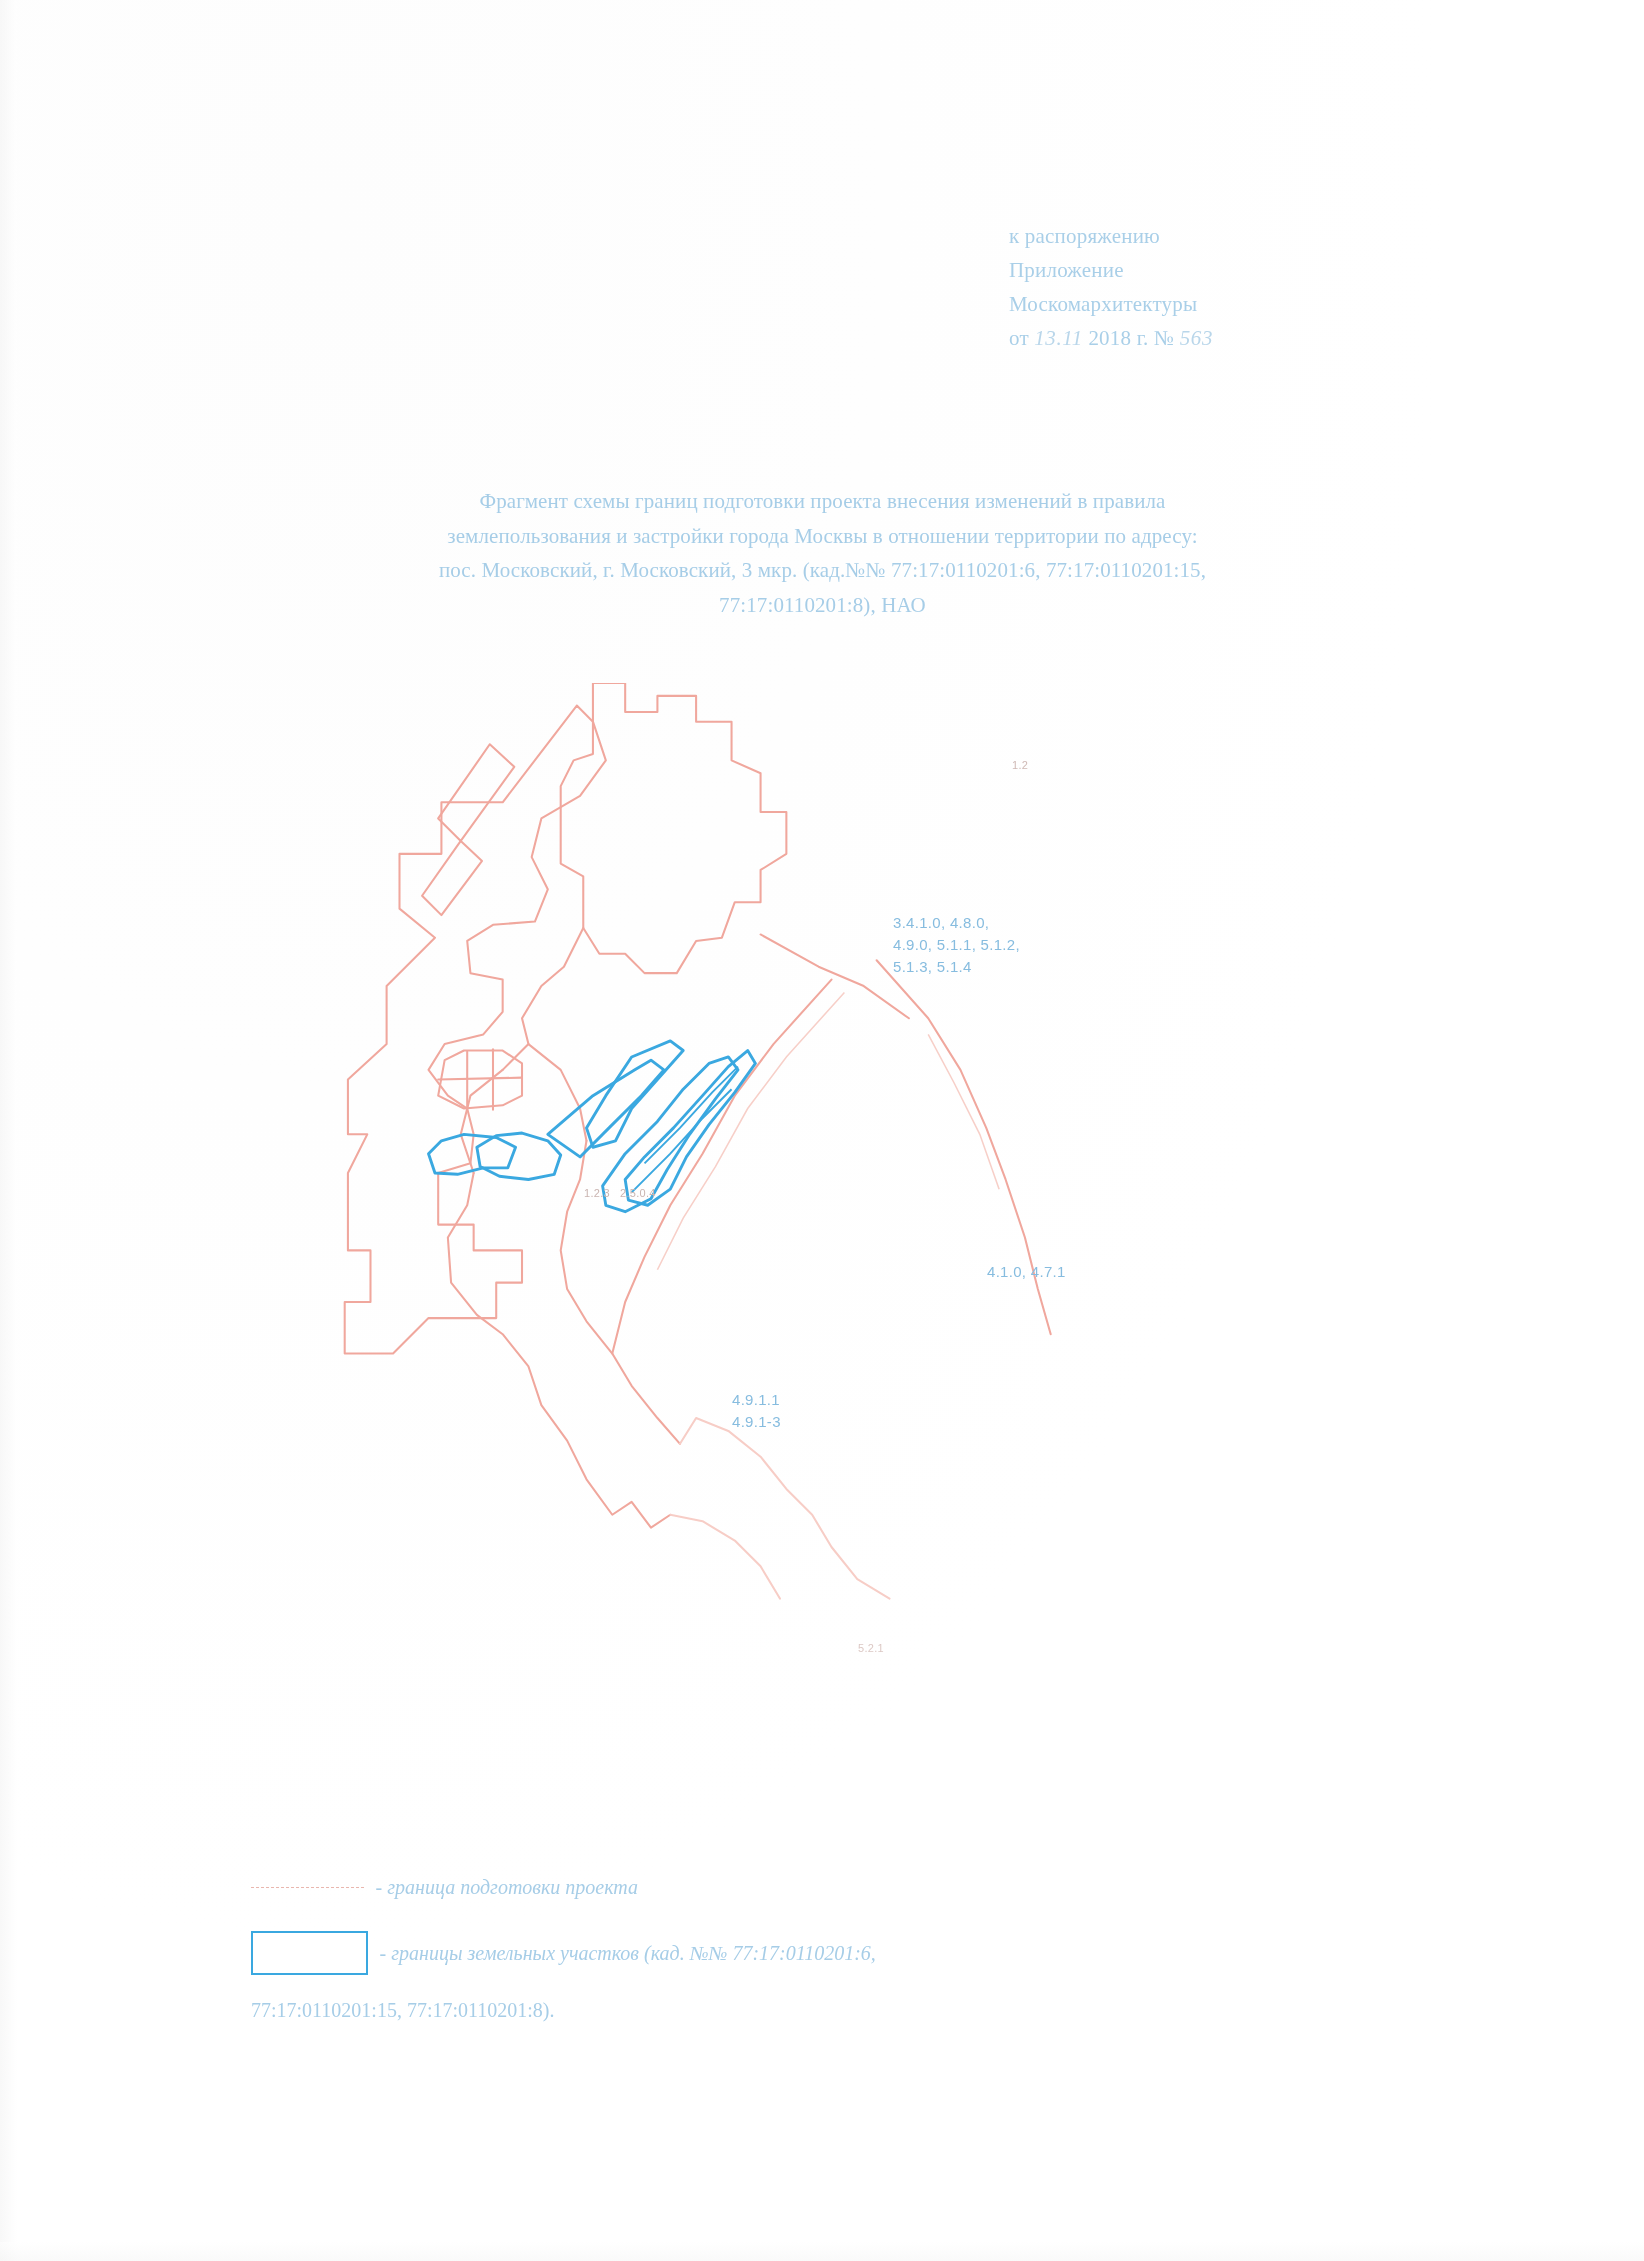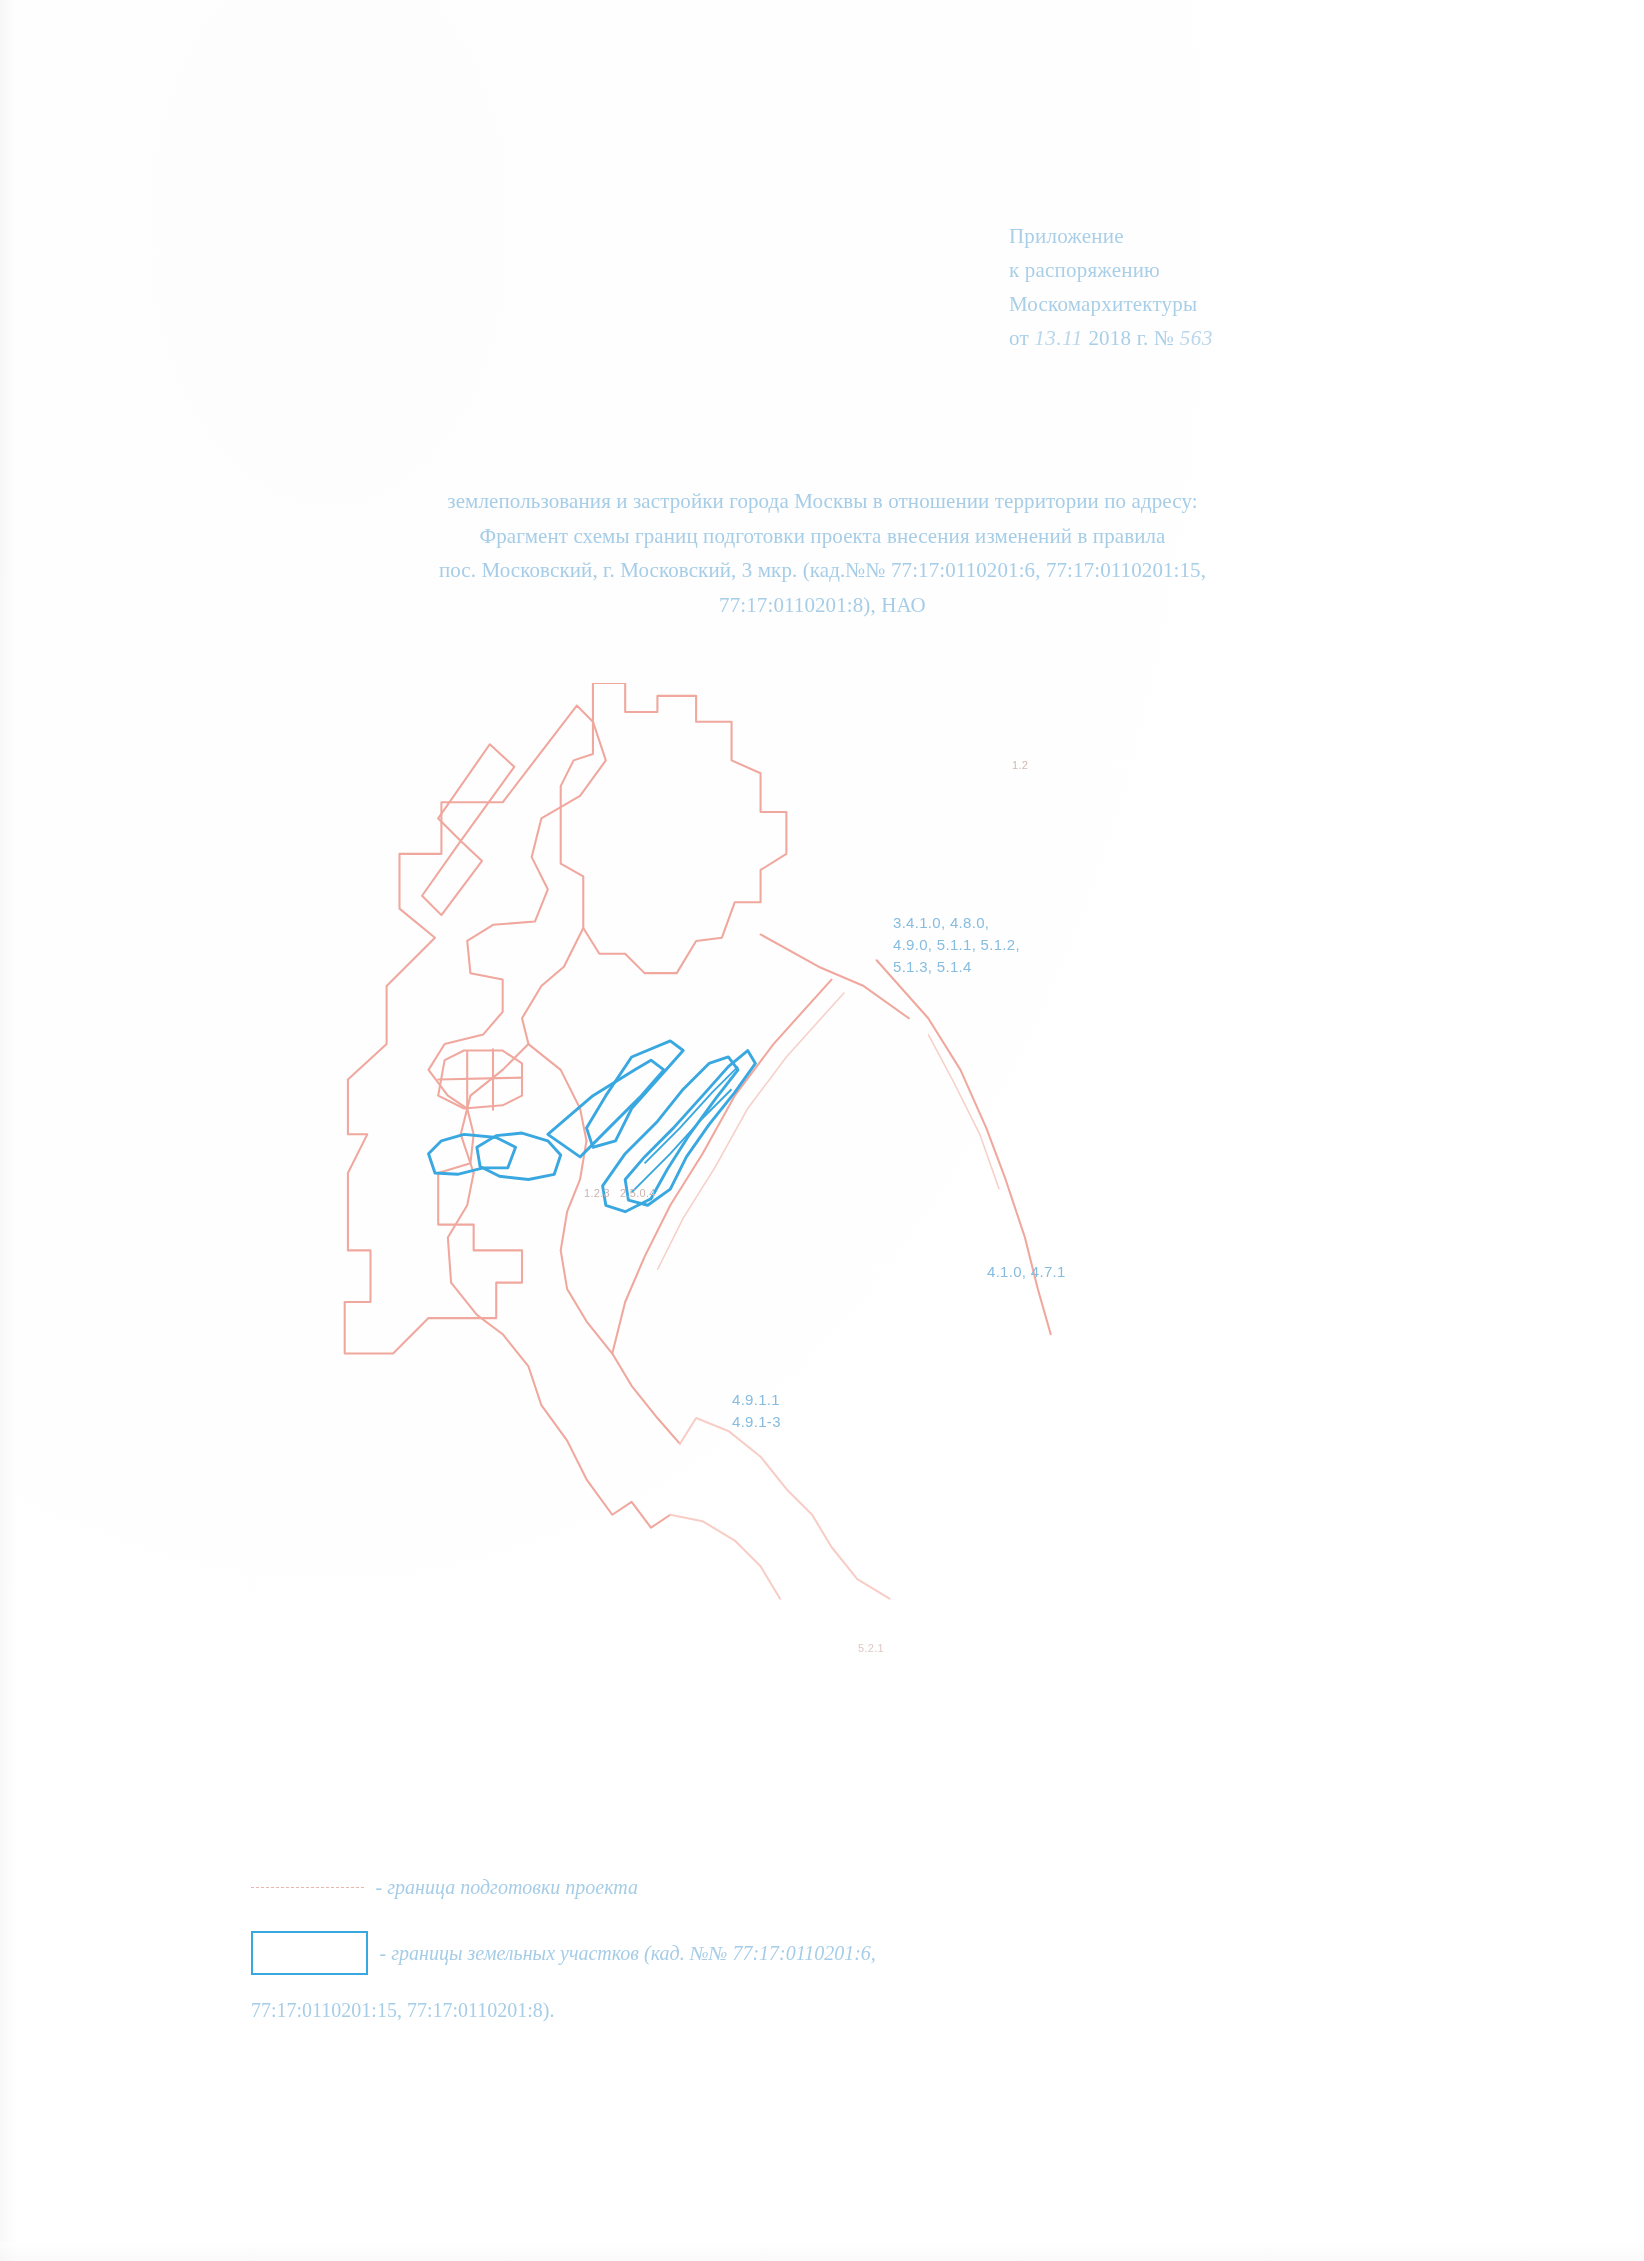--- a/index.html
+++ b/index.html
@@ -138,34 +138,34 @@
   }
 </style>
 </head>
 <body>
 
 <div class="page"></div>
 <div class="scan-edge-left"></div>
 <div class="scan-edge-bottom"></div>
 
 <div class="appendix">
+  <div>к распоряжению</div>
   <div>Приложение</div>
-  <div>к распоряжению</div>
   <div>Москомархитектуры</div>
   <div>
     <span>от</span>
     <span class="handwrite">13.11</span>
     <span>2018 г. №</span>
     <span class="handwrite">563</span>
   </div>
 </div>
 
 <div class="title">
+  <div>Фрагмент схемы границ подготовки проекта внесения изменений  в правила</div>
   <div>землепользования и застройки города Москвы в отношении территории по адресу:</div>
-  <div>Фрагмент схемы границ подготовки проекта внесения изменений  в правила</div>
   <div>пос. Московский, г. Московский, 3 мкр. (кад.№№ 77:17:0110201:6, 77:17:0110201:15,</div>
   <div class="l3">77:17:0110201:8), НАО</div>
 </div>
 
 <div class="map">
   <svg viewBox="0 0 1620 1720" xmlns="http://www.w3.org/2000/svg">
     <g fill="none" stroke="#f0a79d" stroke-width="3.2" stroke-linejoin="round" stroke-linecap="round">
 
       <path d="M 415 35 L 300 185 L 205 185 L 205 265 L 140 265 L 140 350 L 195 395
                L 120 470 L 120 560 L 60 615 L 60 700 L 90 700 L 60 760 L 60 880

